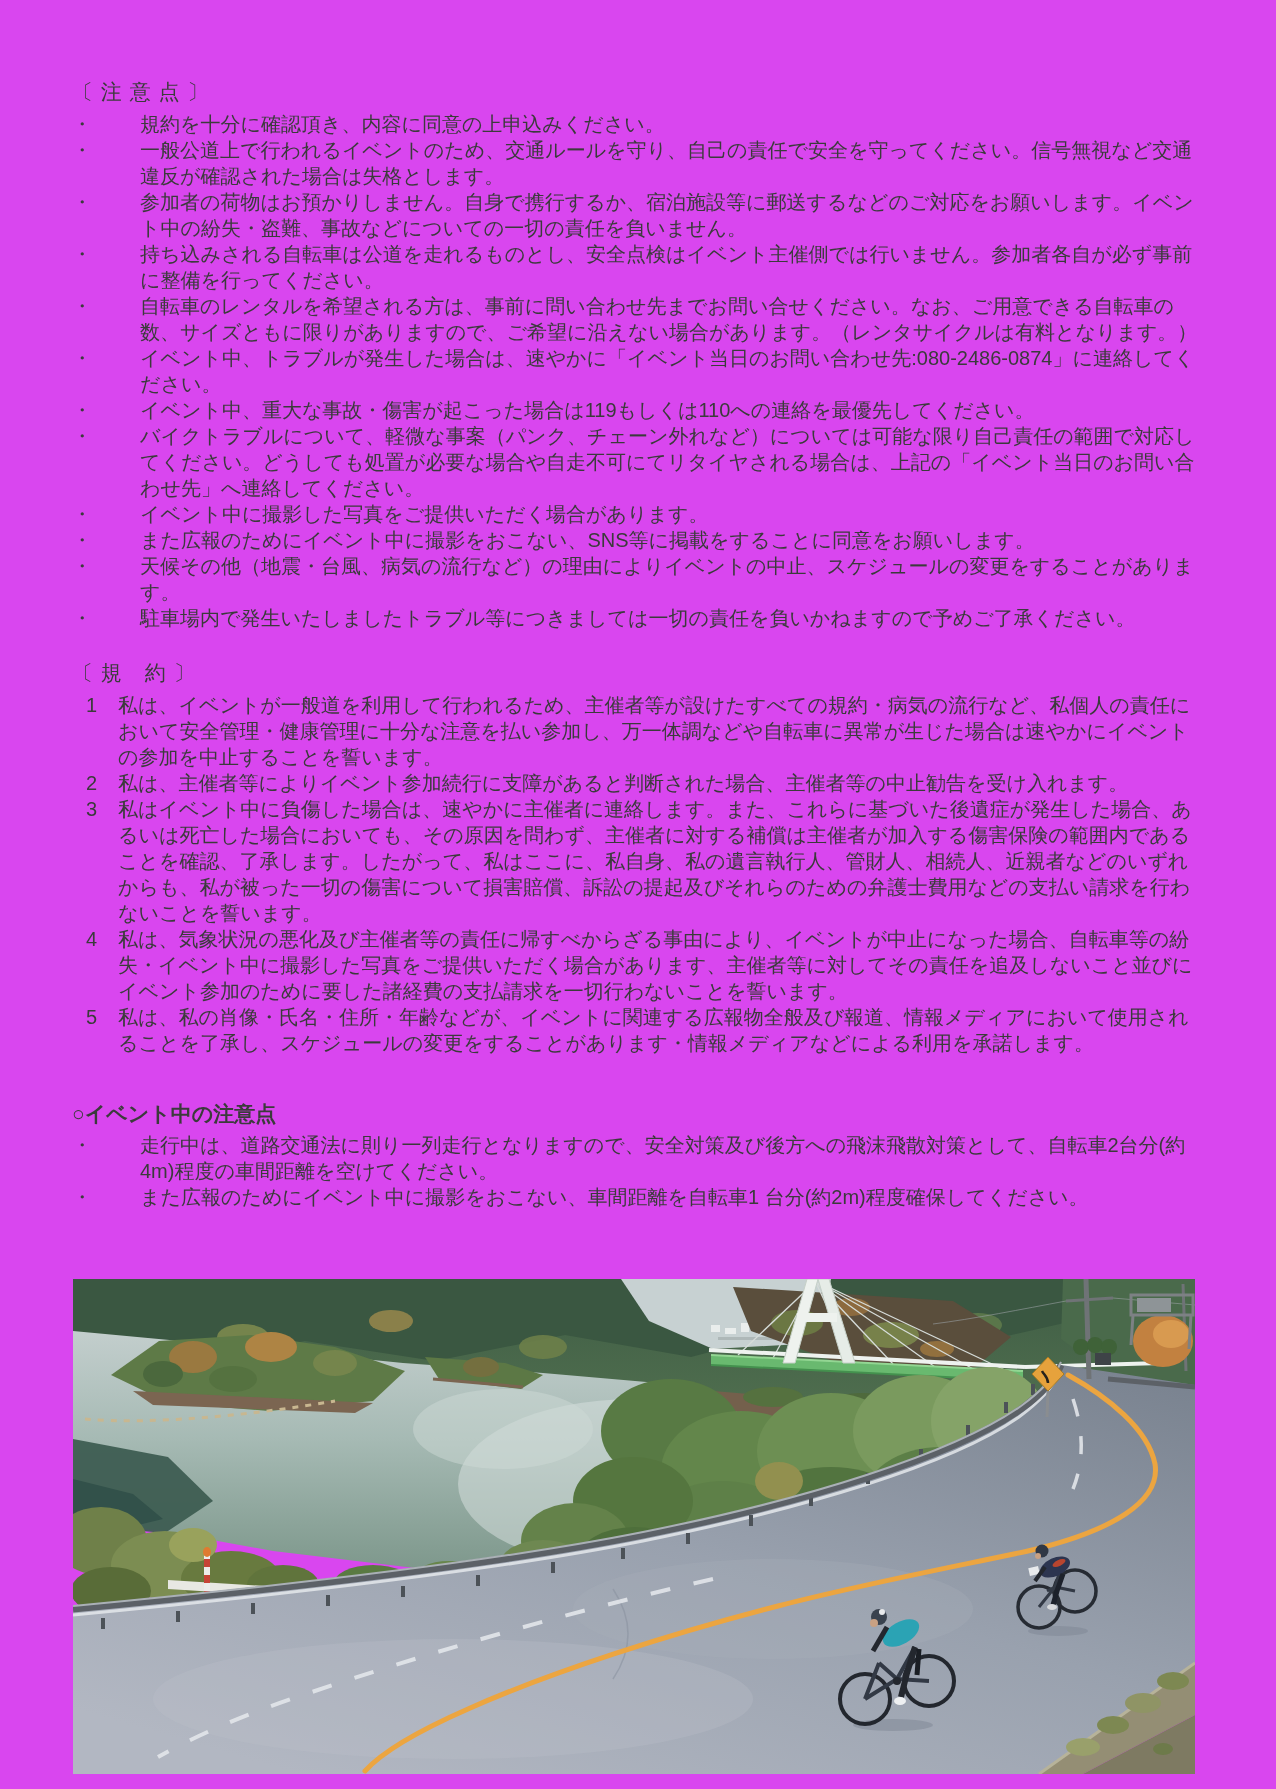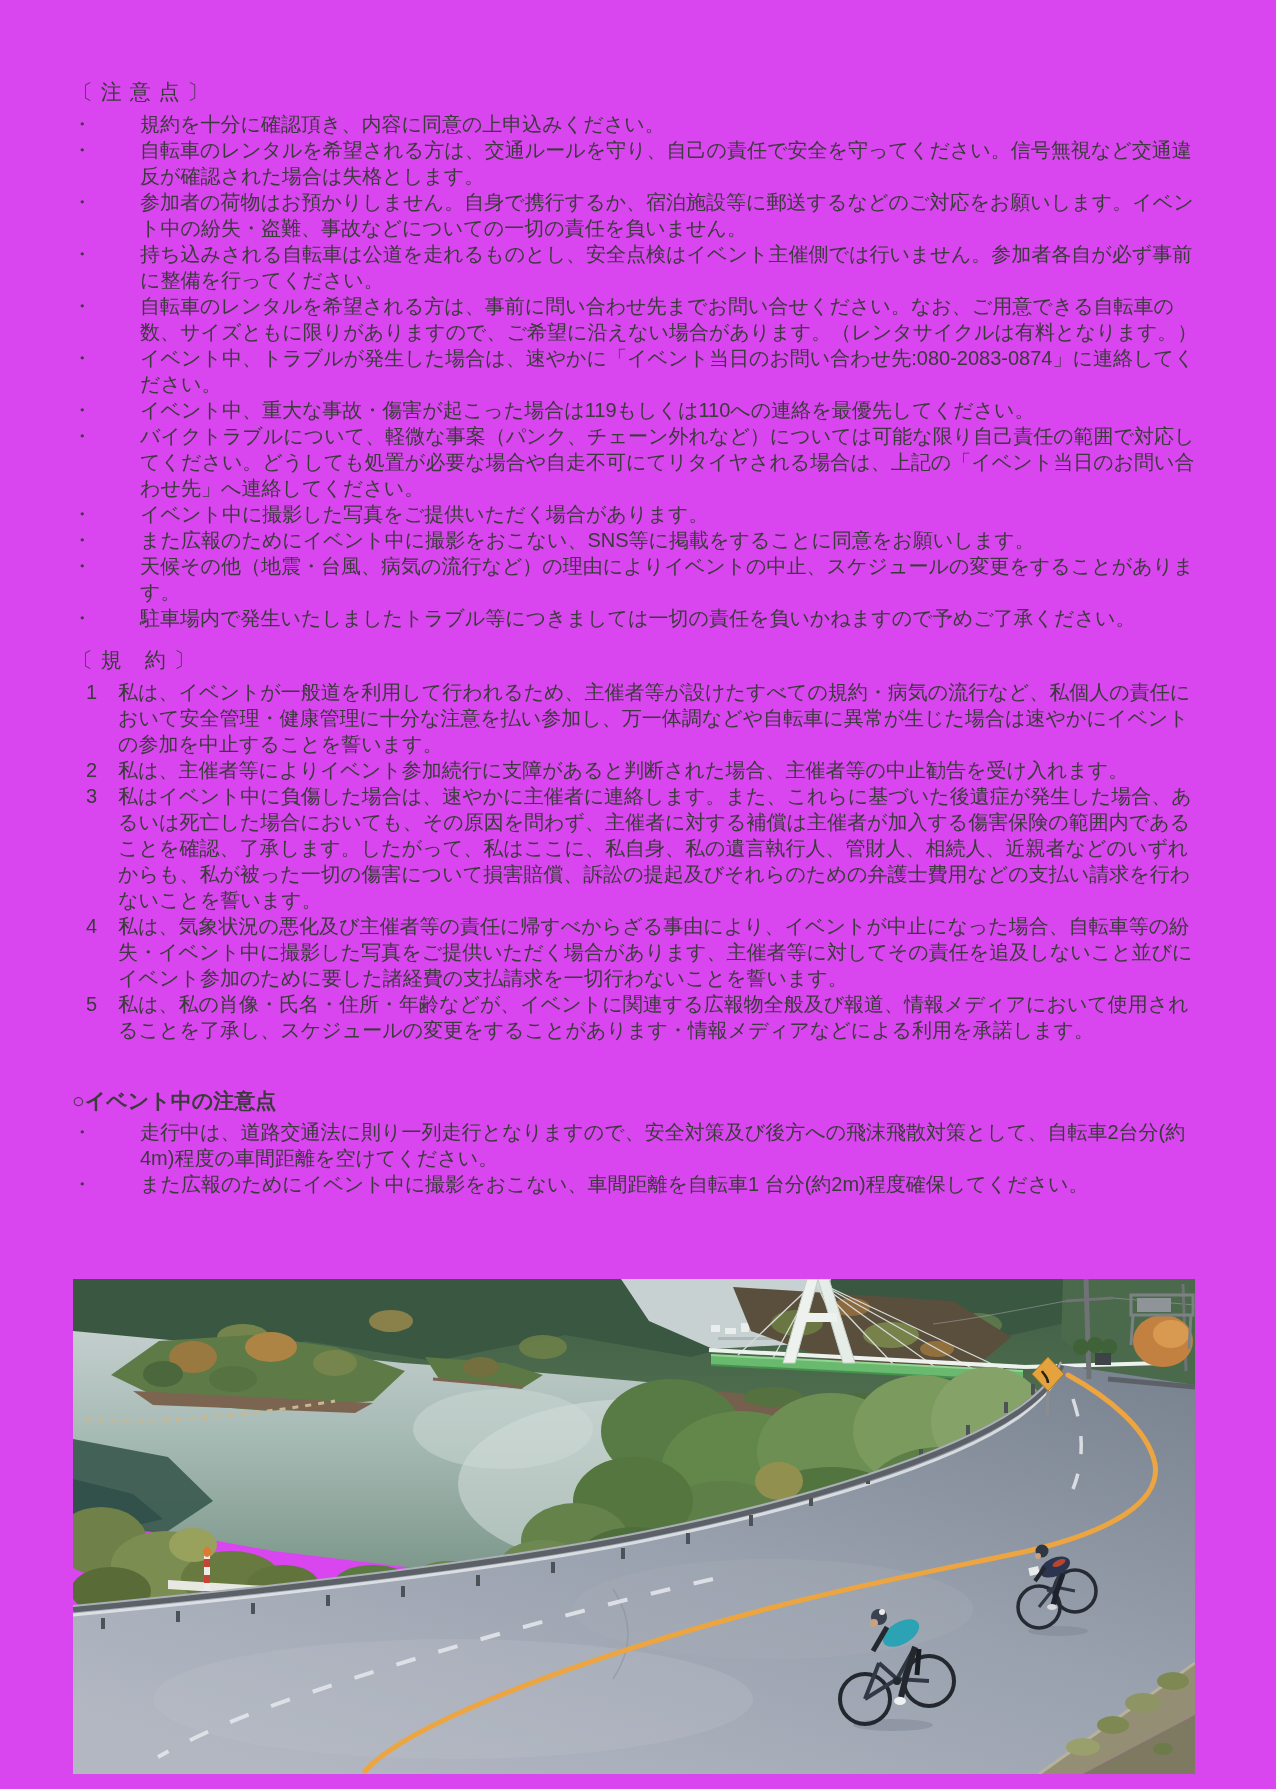--- a/index.html
+++ b/index.html
@@ -16,57 +16,57 @@
   .sec-title{
     font-size:21px;line-height:27px;font-weight:400;margin:0 0 6px 0;letter-spacing:1px;
   }
   .blist,.nlist{list-style:none;margin:0;padding:0;font-size:20px;line-height:26px;}
   .blist li{display:flex;}
   .blist .b{flex:0 0 17px;}
   .blist .t{flex:1;margin-left:48px;}
   .nlist li{display:flex;}
   .nlist .n{flex:0 0 20px;margin-left:14px;}
   .nlist .t{flex:1;margin-left:12px;}
-  .sec-terms{margin-top:15px;}
+  .sec-terms{margin-top:28px;}
   .sec-event{margin-top:44px;}
   .sub-title{font-size:21px;line-height:27px;font-weight:700;margin:14px 0 5px 0;}
   figure.photo{position:absolute;left:73px;top:1279px;margin:0;width:1122px;height:495px;}
   figure.photo svg{display:block;}
 </style>
 </head>
 <body>
 
 <div class="page">
 
   <section>
     <h2 class="sec-title">〔 注 意 点 〕</h2>
     <ul class="blist">
       <li>
           <span class="b">・</span>
           <span class="t">規約を十分に確認頂き、内容に同意の上申込みください。</span>
         </li>
       <li>
           <span class="b">・</span>
-          <span class="t">自転車のレンタルを希望される方は、交通ルールを守り、自己の責任で安全を守ってください。信号無視など交通違反が確認された場合は失格とします。</span>
+          <span class="t">一般公道上で行われるイベントのため、交通ルールを守り、自己の責任で安全を守ってください。信号無視など交通違反が確認された場合は失格とします。</span>
         </li>
       <li>
           <span class="b">・</span>
           <span class="t">参加者の荷物はお預かりしません。自身で携行するか、宿泊施設等に郵送するなどのご対応をお願いします。イベント中の紛失・盗難、事故などについての一切の責任を負いません。</span>
         </li>
       <li>
           <span class="b">・</span>
           <span class="t">持ち込みされる自転車は公道を走れるものとし、安全点検はイベント主催側では行いません。参加者各自が必ず事前に整備を行ってください。</span>
         </li>
       <li>
           <span class="b">・</span>
           <span class="t">自転車のレンタルを希望される方は、事前に問い合わせ先までお問い合せください。なお、ご用意できる自転車の数、サイズともに限りがありますので、ご希望に沿えない場合があります。（レンタサイクルは有料となります。）</span>
         </li>
       <li>
           <span class="b">・</span>
-          <span class="t">イベント中、トラブルが発生した場合は、速やかに「イベント当日のお問い合わせ先:080-2083-0874」に連絡してください。</span>
+          <span class="t">イベント中、トラブルが発生した場合は、速やかに「イベント当日のお問い合わせ先:080-2486-0874」に連絡してください。</span>
         </li>
       <li>
           <span class="b">・</span>
           <span class="t">イベント中、重大な事故・傷害が起こった場合は119もしくは110への連絡を最優先してください。</span>
         </li>
       <li>
           <span class="b">・</span>
           <span class="t">バイクトラブルについて、軽微な事案（パンク、チェーン外れなど）については可能な限り自己責任の範囲で対応してください。どうしても処置が必要な場合や自走不可にてリタイヤされる場合は、上記の「イベント当日のお問い合わせ先」へ連絡してください。</span>
         </li>
       <li>

